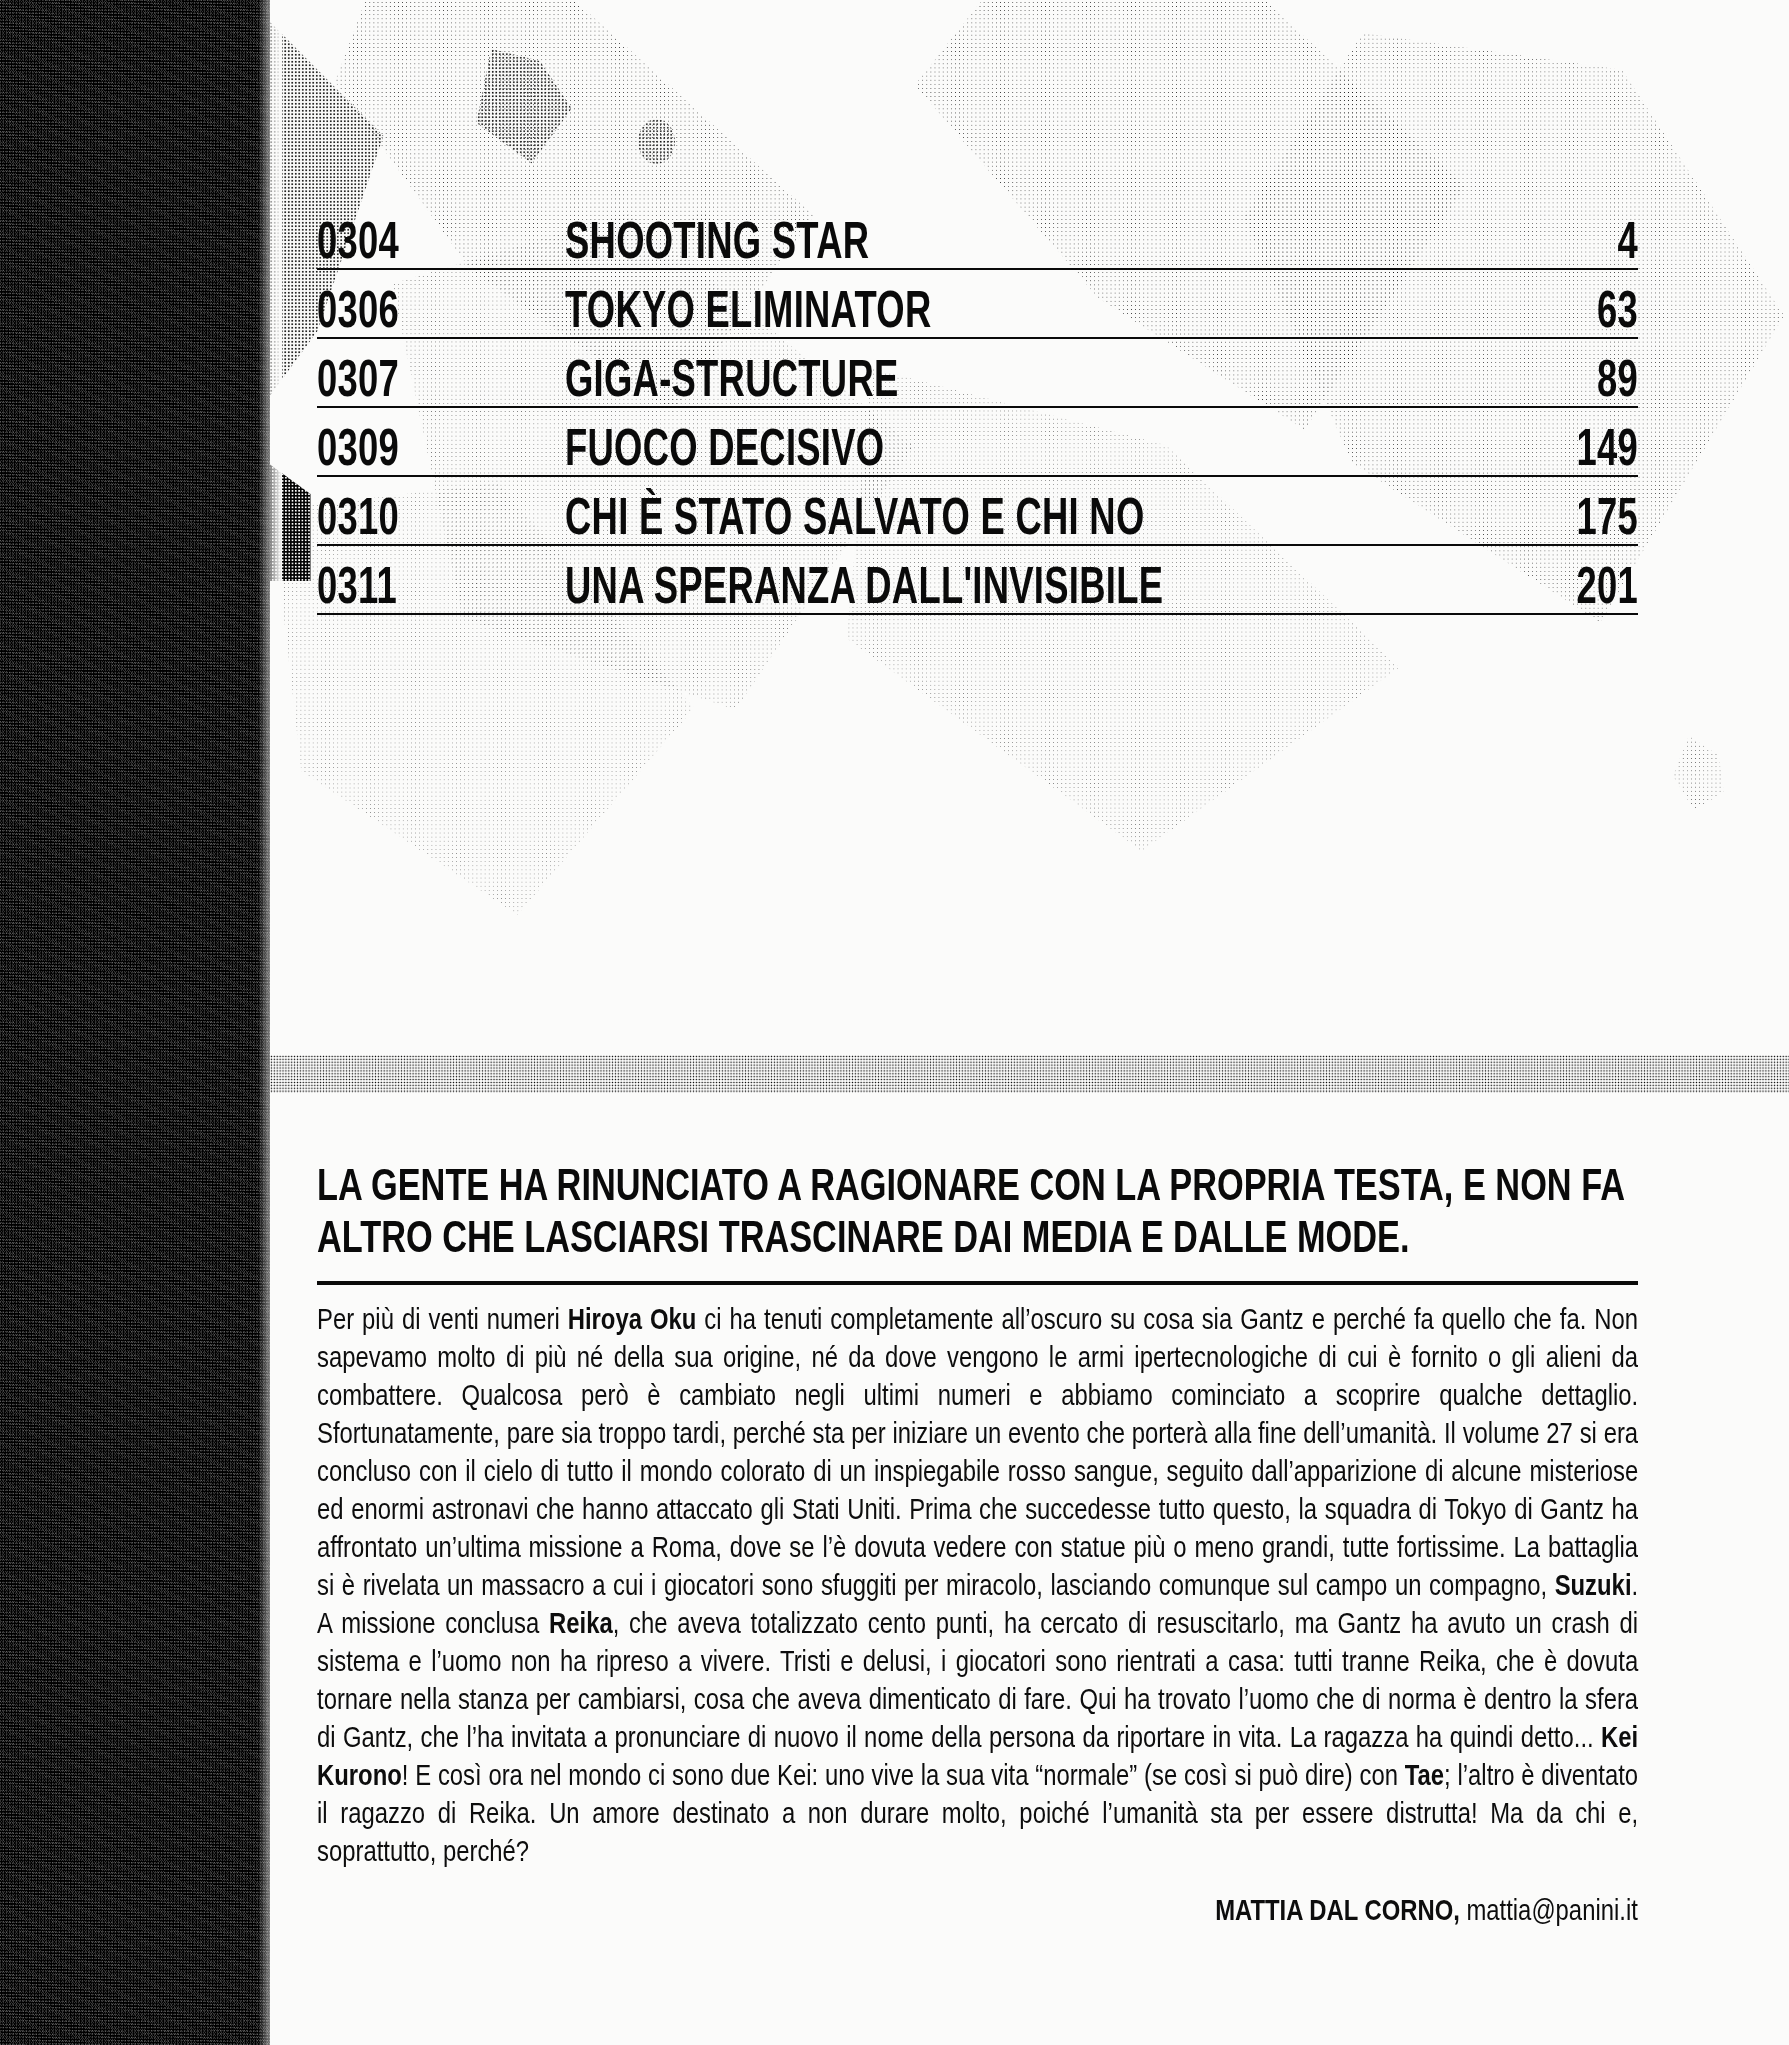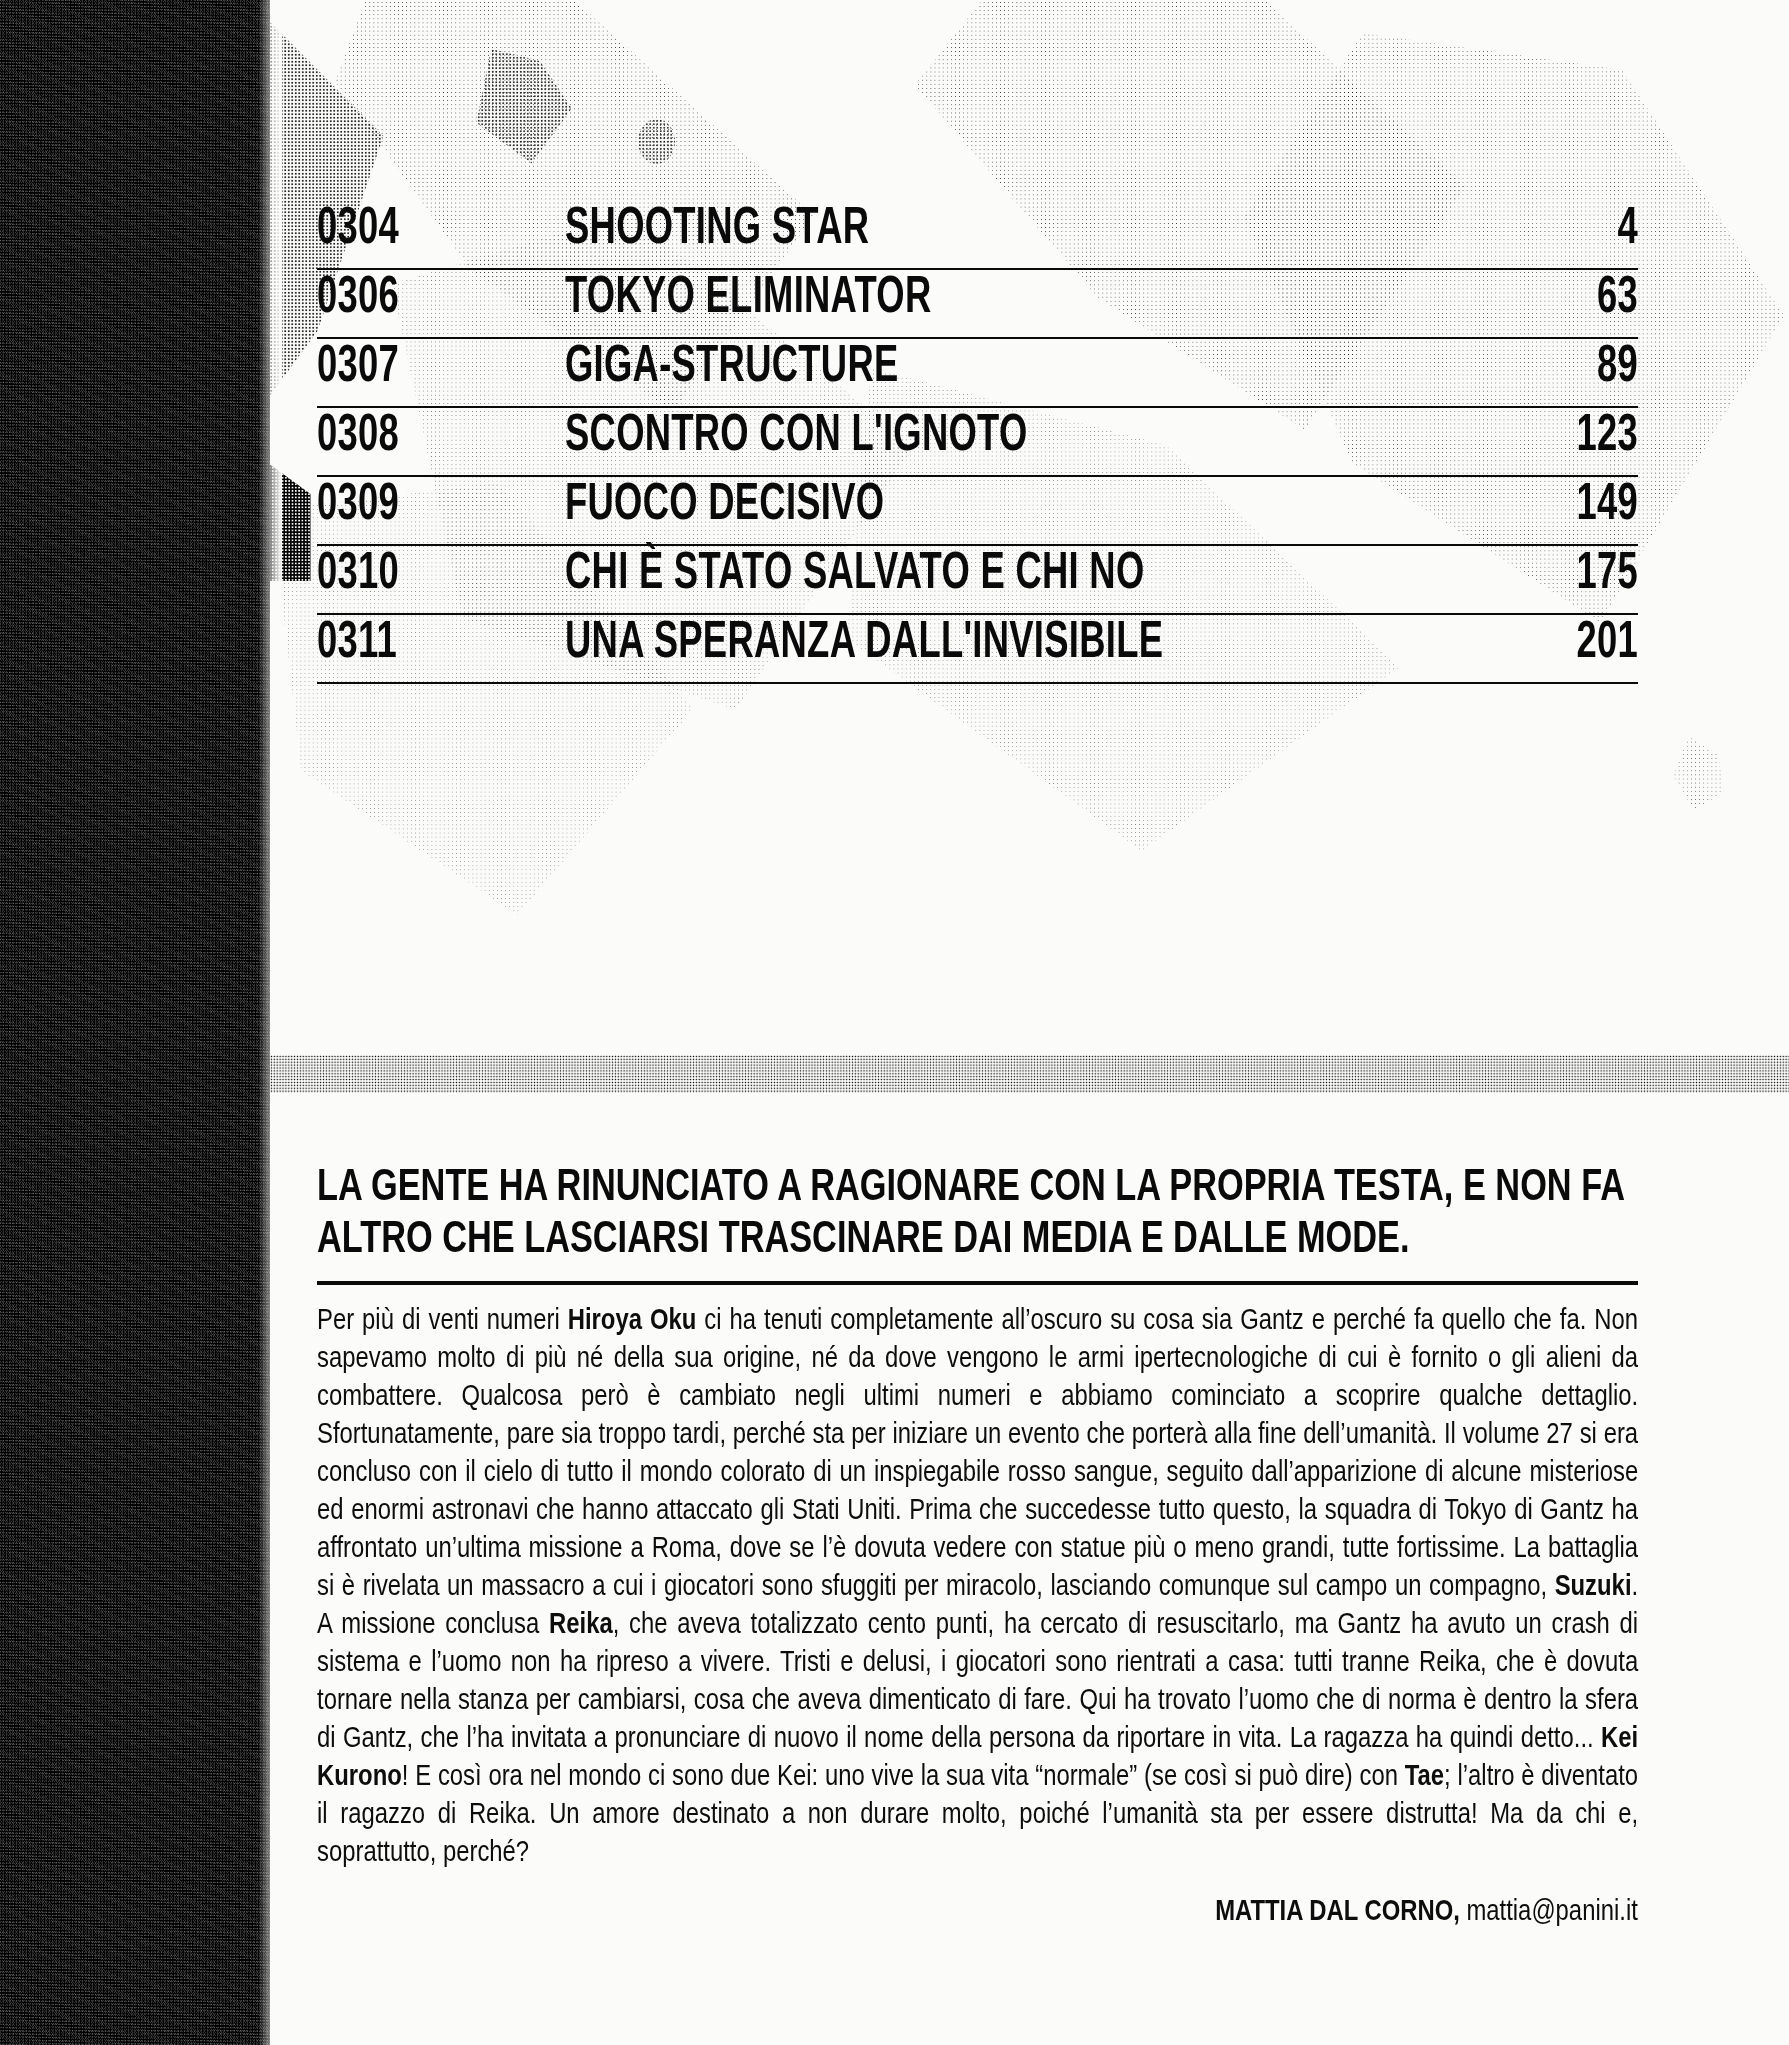--- a/index.html
+++ b/index.html
@@ -143,21 +143,21 @@
 
   
   #toc {
     position: absolute;
     left: 317px;
     top: 201px;
     width: 1321px;
   }
   .toc-row {
     display: flex;
-    align-items: flex-start;
+    align-items: flex-end;
     height: 69px;
     border-bottom: 2.9px solid #0a0a0a;
     box-sizing: border-box;
   }
   .toc-row:last-child { border-bottom: 2.9px solid #0a0a0a; }
   .toc-num, .toc-title, .toc-page {
     font-family: "Liberation Sans Narrow", "Liberation Sans", sans-serif;
     font-weight: 700;
     color: #0a0a0a;
     white-space: nowrap;
@@ -279,25 +279,20 @@
         <div class="toc-num">0306</div>
         <div class="toc-title">TOKYO ELIMINATOR</div>
         <div class="toc-page">63</div>
       </div>
       <div class="toc-row">
         <div class="toc-num">0307</div>
         <div class="toc-title">GIGA-STRUCTURE</div>
         <div class="toc-page">89</div>
       </div>
       <div class="toc-row">
-        <div class="toc-num">0308</div>
-        <div class="toc-title">SCONTRO CON L'IGNOTO</div>
-        <div class="toc-page">123</div>
-      </div>
-      <div class="toc-row">
         <div class="toc-num">0309</div>
         <div class="toc-title">FUOCO DECISIVO</div>
         <div class="toc-page">149</div>
       </div>
       <div class="toc-row">
         <div class="toc-num">0310</div>
         <div class="toc-title">CHI È STATO SALVATO E CHI NO</div>
         <div class="toc-page">175</div>
       </div>
       <div class="toc-row">

